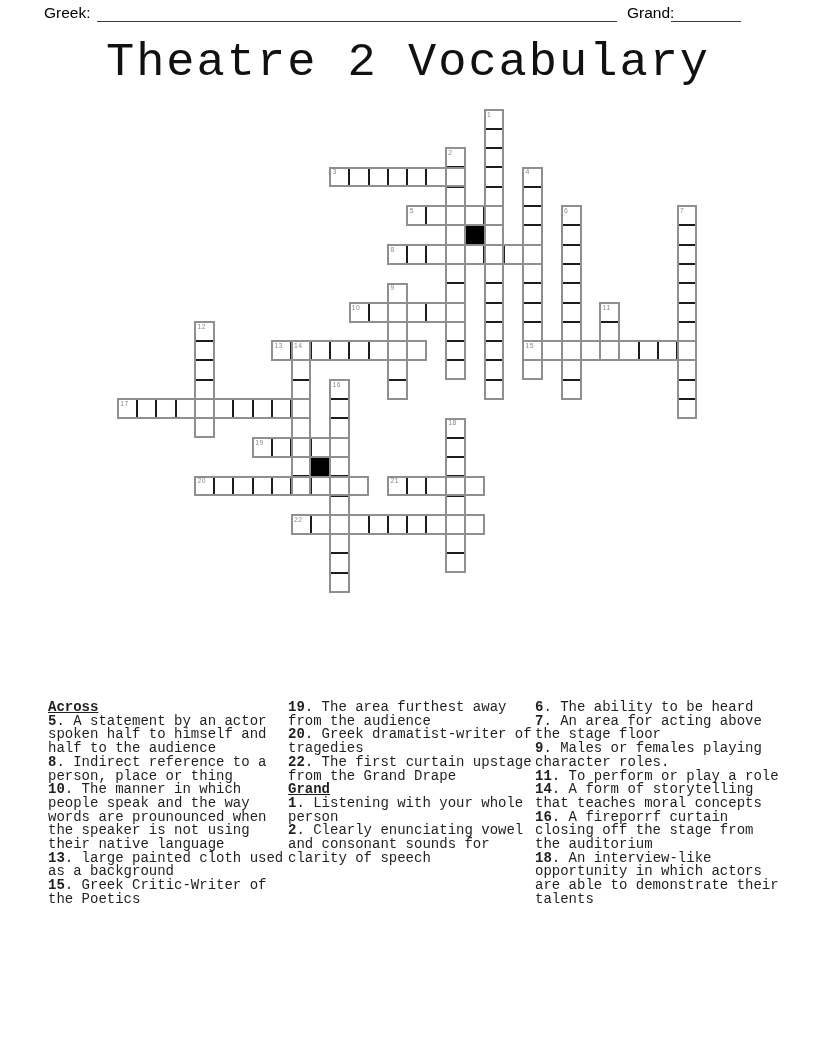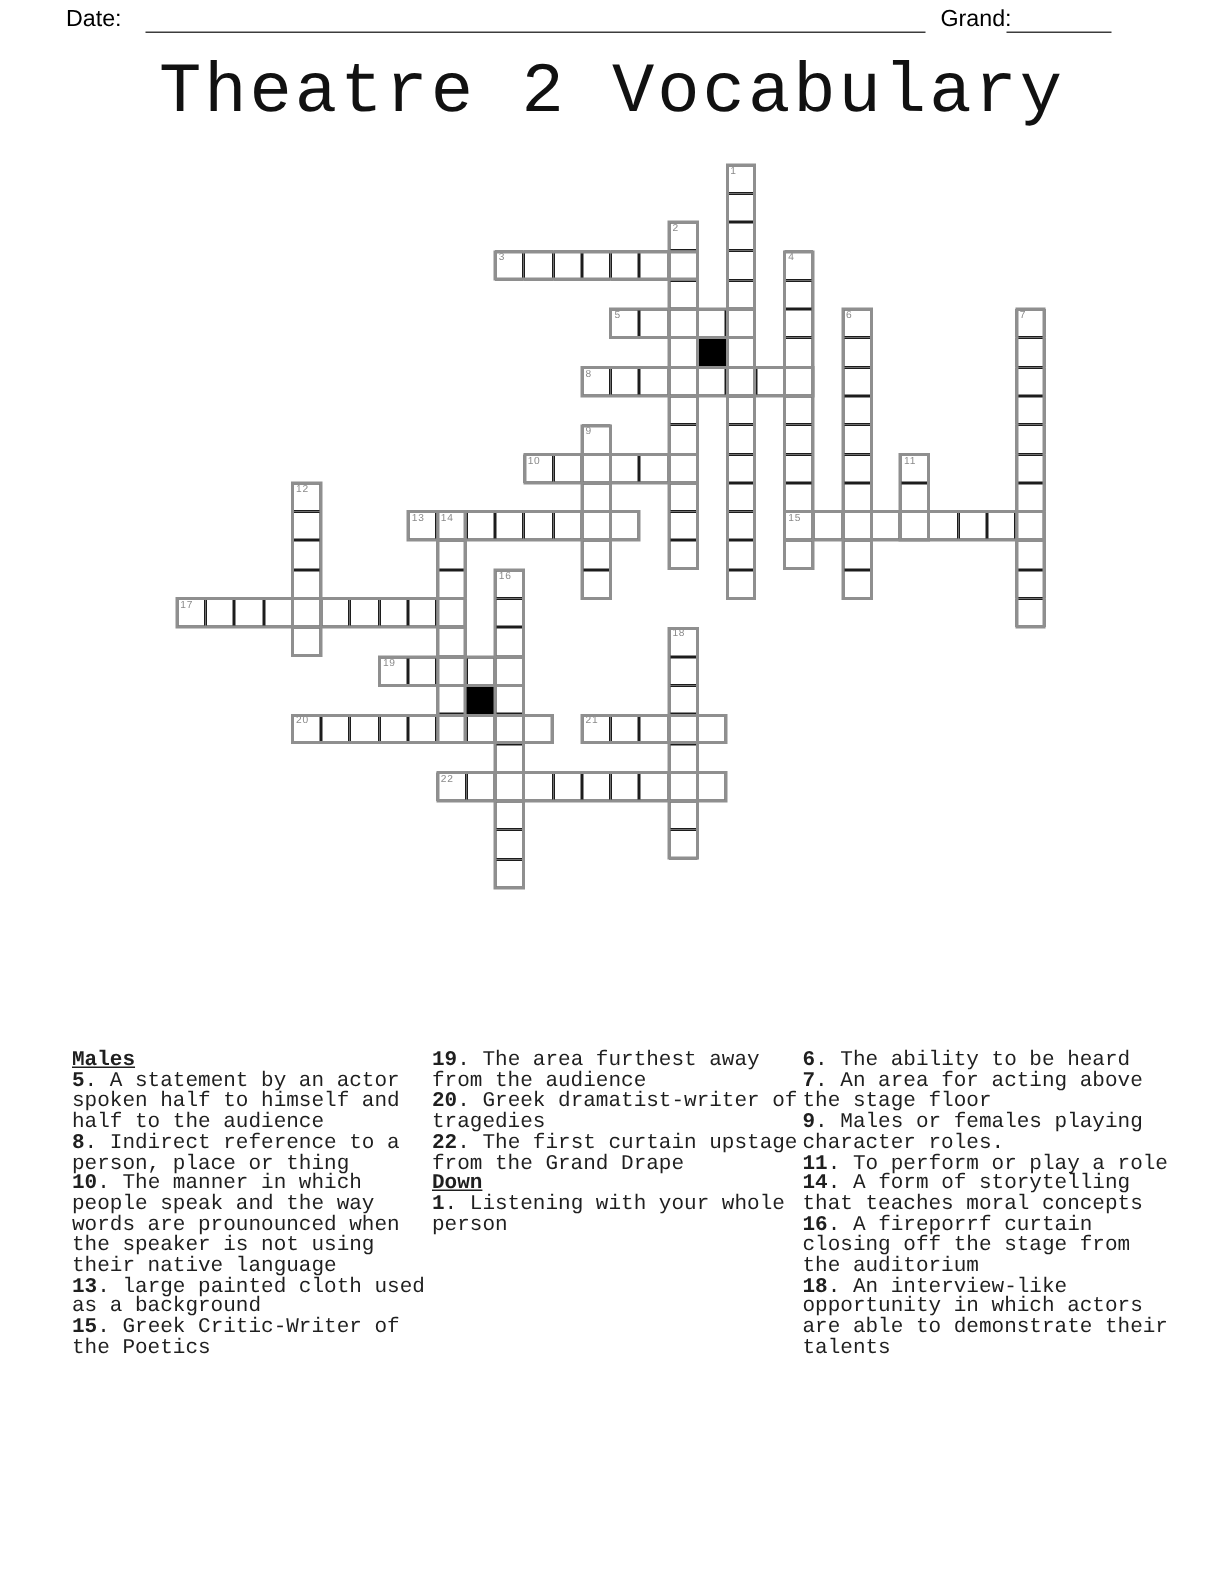--- a/index.html
+++ b/index.html
@@ -36,21 +36,21 @@
     color:#1f1f1f;
   }
   .clue-head { font-weight:bold; text-decoration:underline; }
   .clue b { font-weight:bold; }
 </style>
 </head>
 <body>
 
 <div class="page">
 
-  <span class="hdr-label" style="left:44px;">Date:</span>
+  <span class="hdr-label" style="left:44px;">Greek:</span>
   <div class="hdr-line" style="left:97px; width:520px;"></div>
   <span class="hdr-label" style="left:627px;">Grand:</span>
   <div class="hdr-line" style="left:671px; width:70px;"></div>
 
   <div class="title">Theatre 2 Vocabulary</div>
 
   <div class="grid" id="grid" style="left: 117.7px; top: 109.6px; width: 579px; height: 482.5px;">
       <div class="cell" style="left: 366.7px; top: 0px; width: 19.3px; height: 19.3px;">
         <span class="cellnum">1</span>
       </div>
@@ -275,33 +275,34 @@
       <div class="wordbox" style="left: 211.6px; top: 269.5px; width: 20.7px; height: 213.7px;"></div>
       <div class="wordbox" style="left: -0.7px; top: 288.8px; width: 194.4px; height: 20.7px;"></div>
       <div class="wordbox" style="left: 327.4px; top: 308.1px; width: 20.7px; height: 155.8px;"></div>
       <div class="wordbox" style="left: 134.4px; top: 327.4px; width: 97.9px; height: 20.7px;"></div>
       <div class="wordbox" style="left: 76.5px; top: 366px; width: 175.1px; height: 20.7px;"></div>
       <div class="wordbox" style="left: 269.5px; top: 366px; width: 97.9px; height: 20.7px;"></div>
       <div class="wordbox" style="left: 173px; top: 404.6px; width: 194.4px; height: 20.7px;"></div>
     </div>
 
   <div class="clue-col" id="clue-col-1" style="left:48px;  width:248px;">
-      <div class="clue-head">Males</div>
+      <div class="clue-head">Across</div>
       <div class="clue"><b>5</b>. A statement by an actor spoken half to himself and half to the audience</div>
       <div class="clue"><b>8</b>. Indirect reference to a person, place or thing</div>
       <div class="clue"><b>10</b>. The manner in which people speak and the way words are prounounced when the speaker is not using their native language</div>
       <div class="clue"><b>13</b>. large painted cloth used as a background</div>
       <div class="clue"><b>15</b>. Greek Critic-Writer of the Poetics</div>
     </div>
   <div class="clue-col" id="clue-col-2" style="left:288px; width:250px;">
       <div class="clue"><b>19</b>. The area furthest away from the audience</div>
       <div class="clue"><b>20</b>. Greek dramatist-writer of tragedies</div>
       <div class="clue"><b>22</b>. The first curtain upstage from the Grand Drape</div>
-      <div class="clue-head">Down</div>
+      <div class="clue-head">Grand</div>
       <div class="clue"><b>1</b>. Listening with your whole person</div>
+      <div class="clue"><b>2</b>. Clearly enunciating vowel and consonant sounds for clarity of speech</div>
     </div>
   <div class="clue-col" id="clue-col-3" style="left:535px; width:250px;">
       <div class="clue"><b>6</b>. The ability to be heard</div>
       <div class="clue"><b>7</b>. An area for acting above the stage floor</div>
       <div class="clue"><b>9</b>. Males or females playing character roles.</div>
       <div class="clue"><b>11</b>. To perform or play a role</div>
       <div class="clue"><b>14</b>. A form of storytelling that teaches moral concepts</div>
       <div class="clue"><b>16</b>. A fireporrf curtain closing off the stage from the auditorium</div>
       <div class="clue"><b>18</b>. An interview-like opportunity in which actors are able to demonstrate their talents</div>
     </div>

